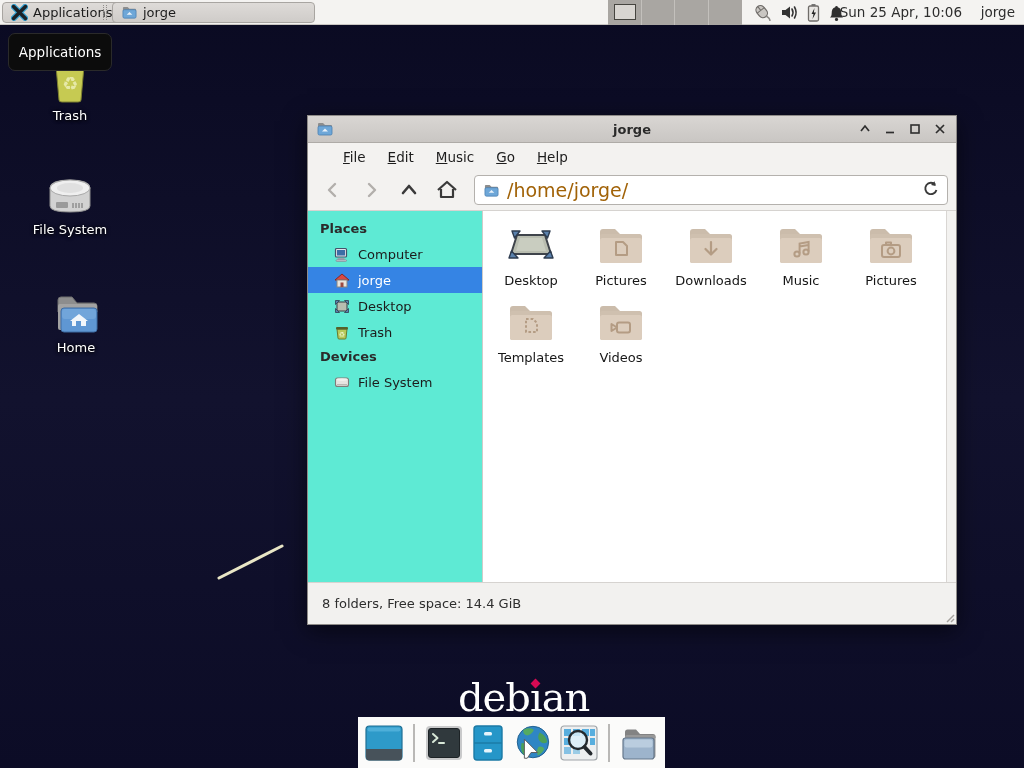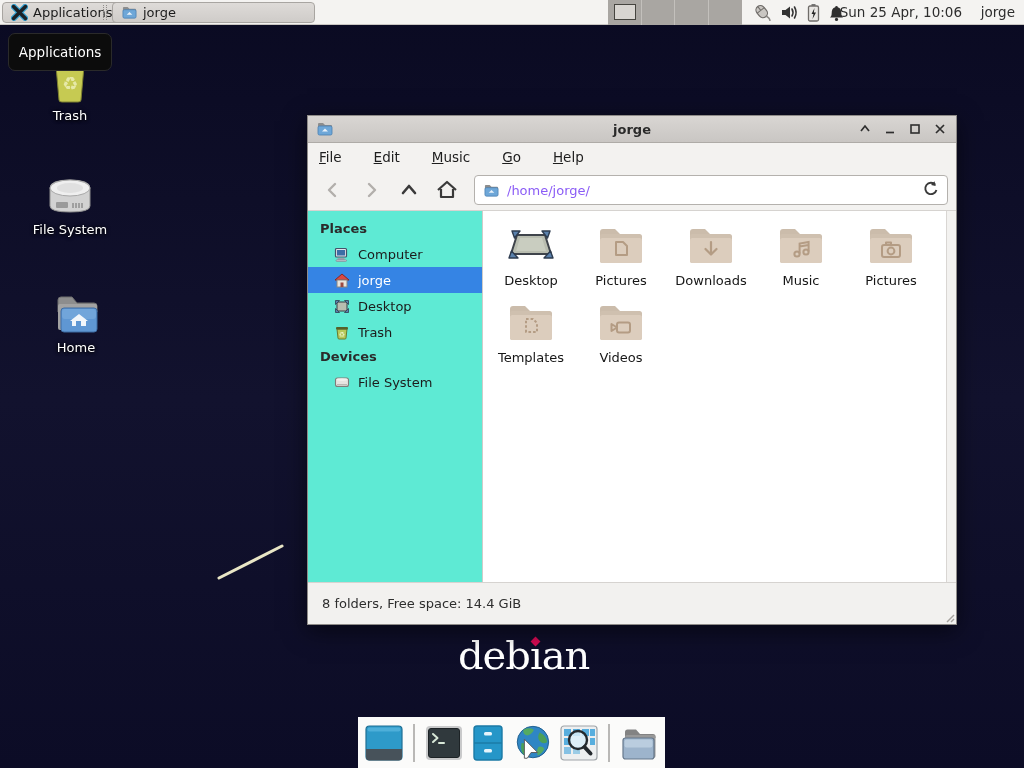--- a/index.html
+++ b/index.html
@@ -40,44 +40,44 @@
 
   
   .window { position:absolute; left:307px; top:115px; width:650px; height:510px; background:#f3f2f0;
     border:1px solid #8e8b88; box-shadow:0 0 0 1px rgba(10,10,30,.65), 0 6px 22px rgba(0,0,0,.55);
     display:flex; flex-direction:column; }
   .titlebar { height:27px; background:linear-gradient(#d9d6d3,#c9c6c3); border-bottom:1px solid #aeaba7;
     display:flex; align-items:center; padding:0 8px; position:relative; }
   .title { position:absolute; left:0; right:0; text-align:center; font-weight:bold; color:#2a2a2a; font-size:13px; }
   .win-controls { margin-left:auto; display:flex; gap:9px; z-index:2; }
   .win-controls .wbtn { width:16px; height:16px; display:flex; align-items:center; justify-content:center; }
-  .menubar { height:27px; background:#f3f2f0; display:flex; align-items:center; padding-left:2px; gap:14px; }
+  .menubar { height:27px; background:#f3f2f0; display:flex; align-items:center; padding-left:26px; gap:4px; }
   .menu-item { display:inline-block; padding:3px 9px; color:#1d1d1d; font-size:13.5px; }
   .menu-item::first-letter { text-decoration:underline; }
   .toolbar { height:41px; background:#f3f2f0; border-bottom:1px solid #d6d3d0; display:flex; align-items:center; padding:0 8px; gap:4px; }
   .tool-btn { width:34px; height:30px; display:flex; align-items:center; justify-content:center; border-radius:3px; }
   .pathbar { flex:1; height:30px; margin-left:6px; background:#fff; border:1px solid #b4b1ad; border-radius:4px;
     display:flex; align-items:center; padding:0 8px; gap:7px; }
-  .pathtext { flex:1; font-size:13px; color:#8b5cf6; }
+  .pathtext { flex:1; font-size:19px; color:#a16207; }
   .content { flex:1; display:flex; min-height:0; background:#fff; }
   .sidebar { width:175px; background:#5eead4; border-right:1px solid #cfccc9; padding-top:6px; }
   .side-header { height:24px; line-height:24px; padding-left:12px; font-weight:bold; color:#2b2b2b; }
   .side-row { height:26px; display:flex; align-items:center; gap:8px; padding-left:26px; color:#1c1c1c; }
   .side-row.selected { background:#3584e4; color:#fff; }
   .main { flex:1; position:relative; background:#fff; }
   .scroll-track { position:absolute; right:0; top:0; bottom:0; width:10px; background:#f3f2f0; border-left:1px solid #d9d6d3; }
   .grid { position:absolute; left:6px; top:14px; display:grid; grid-template-columns:repeat(5,84px); gap:14px 6px; }
   .fcell { width:84px; text-align:center; }
   .fcell .flabel { margin-top:5px; font-size:13px; color:#161616; }
   .statusbar { height:42px; background:#f2f1ef; border-top:1px solid #d6d3d0; display:flex; align-items:center;
     padding-left:14px; color:#2e2e2e; font-size:13px; position:relative; }
   .grip { position:absolute; right:1px; bottom:1px; }
 
   
-  .debian { position:absolute; left:458px; top:632px; color:#fff; font-family:"DejaVu Serif","Liberation Serif",serif;
+  .debian { position:absolute; left:458px; top:674px; color:#fff; font-family:"DejaVu Serif","Liberation Serif",serif;
     font-size:40px; letter-spacing:-1px; }
   .logo-i { position:relative; }
   .logo-dot { position:absolute; left:2px; top:6px; width:7px; height:7px; background:#d70a53; transform:rotate(45deg); }
 
   
   .dock { position:absolute; left:358px; top:717px; width:307px; height:51px; background:#fbfbfa;
     display:flex; align-items:center; gap:7px; padding:0 6px; }
   .dock-sep { width:2px; height:38px; background:#b9b8b6; margin:0 2px; }
   .dock-item { width:40px; height:40px; display:flex; align-items:center; justify-content:center; }
 

